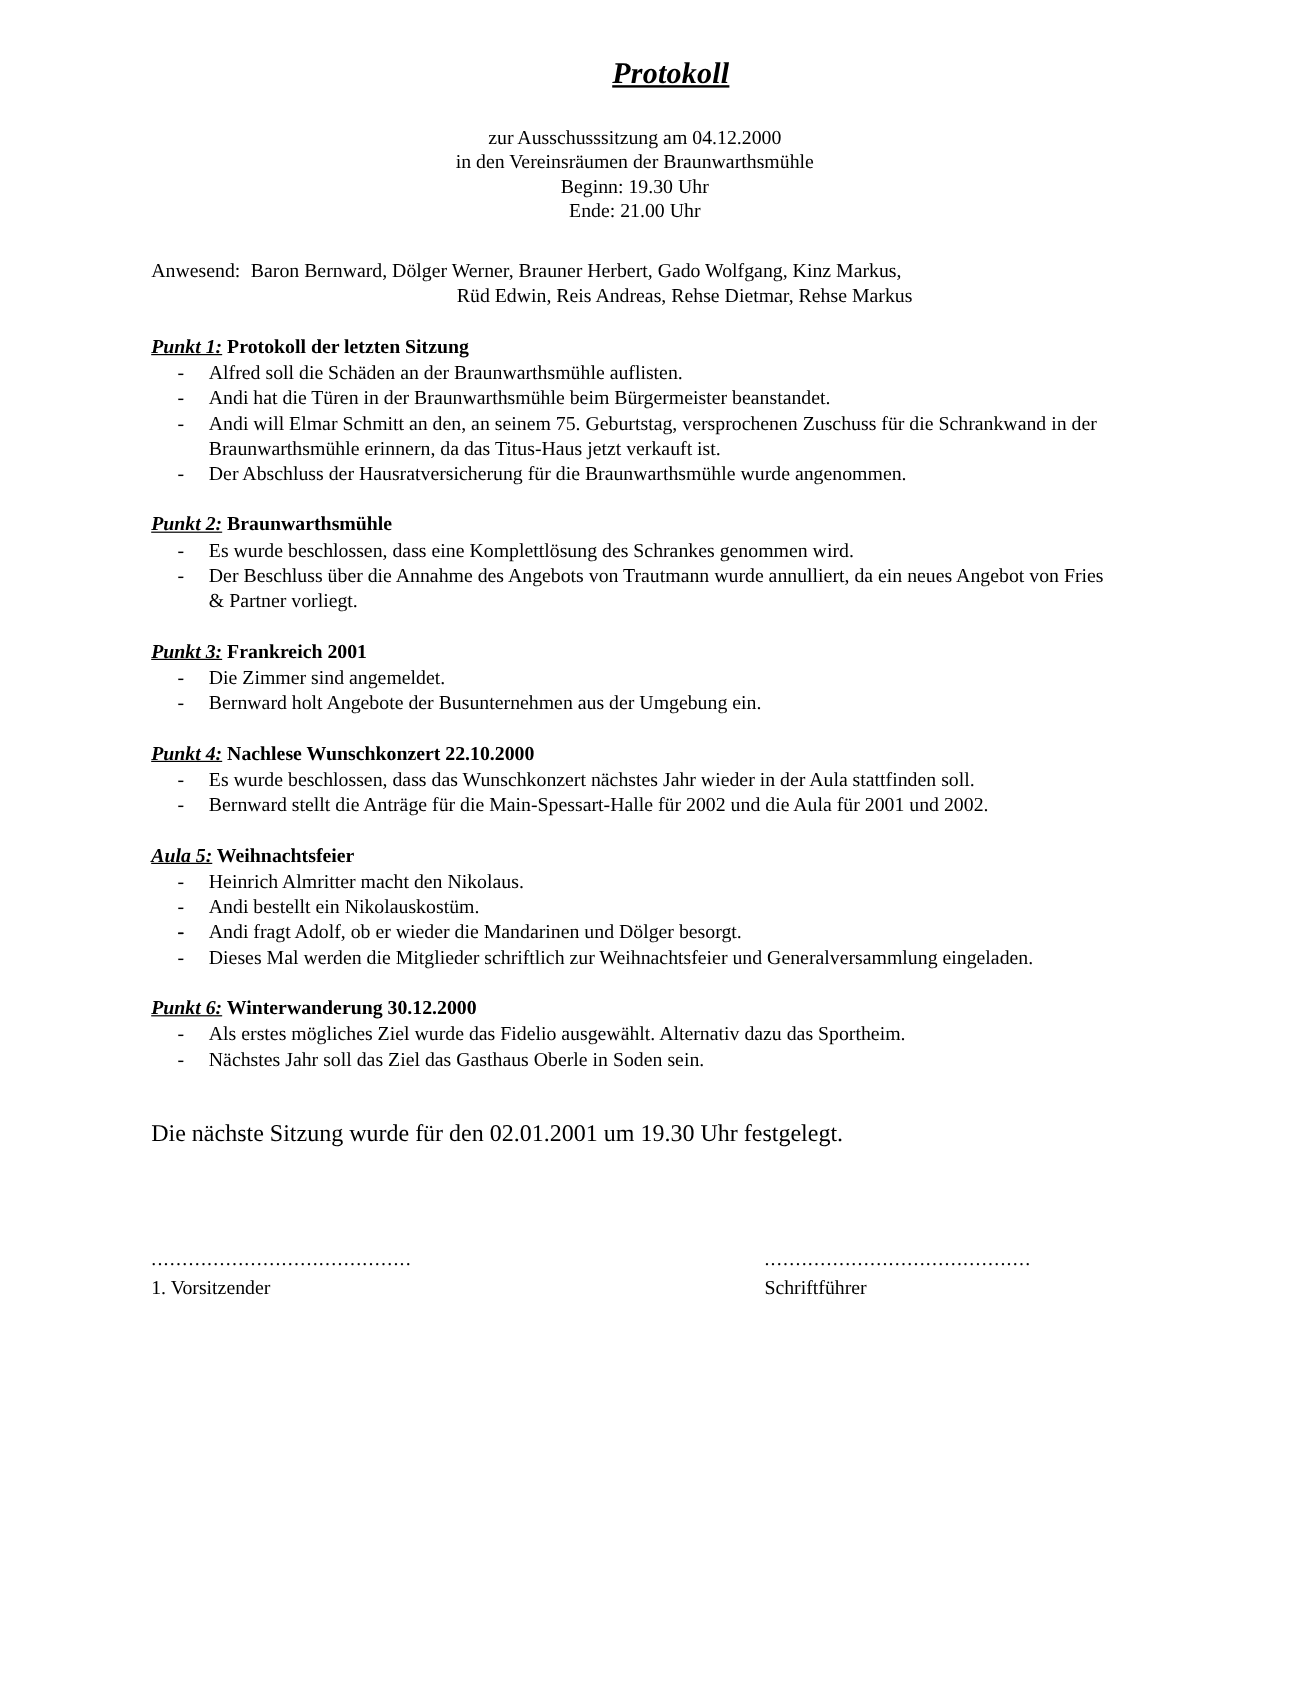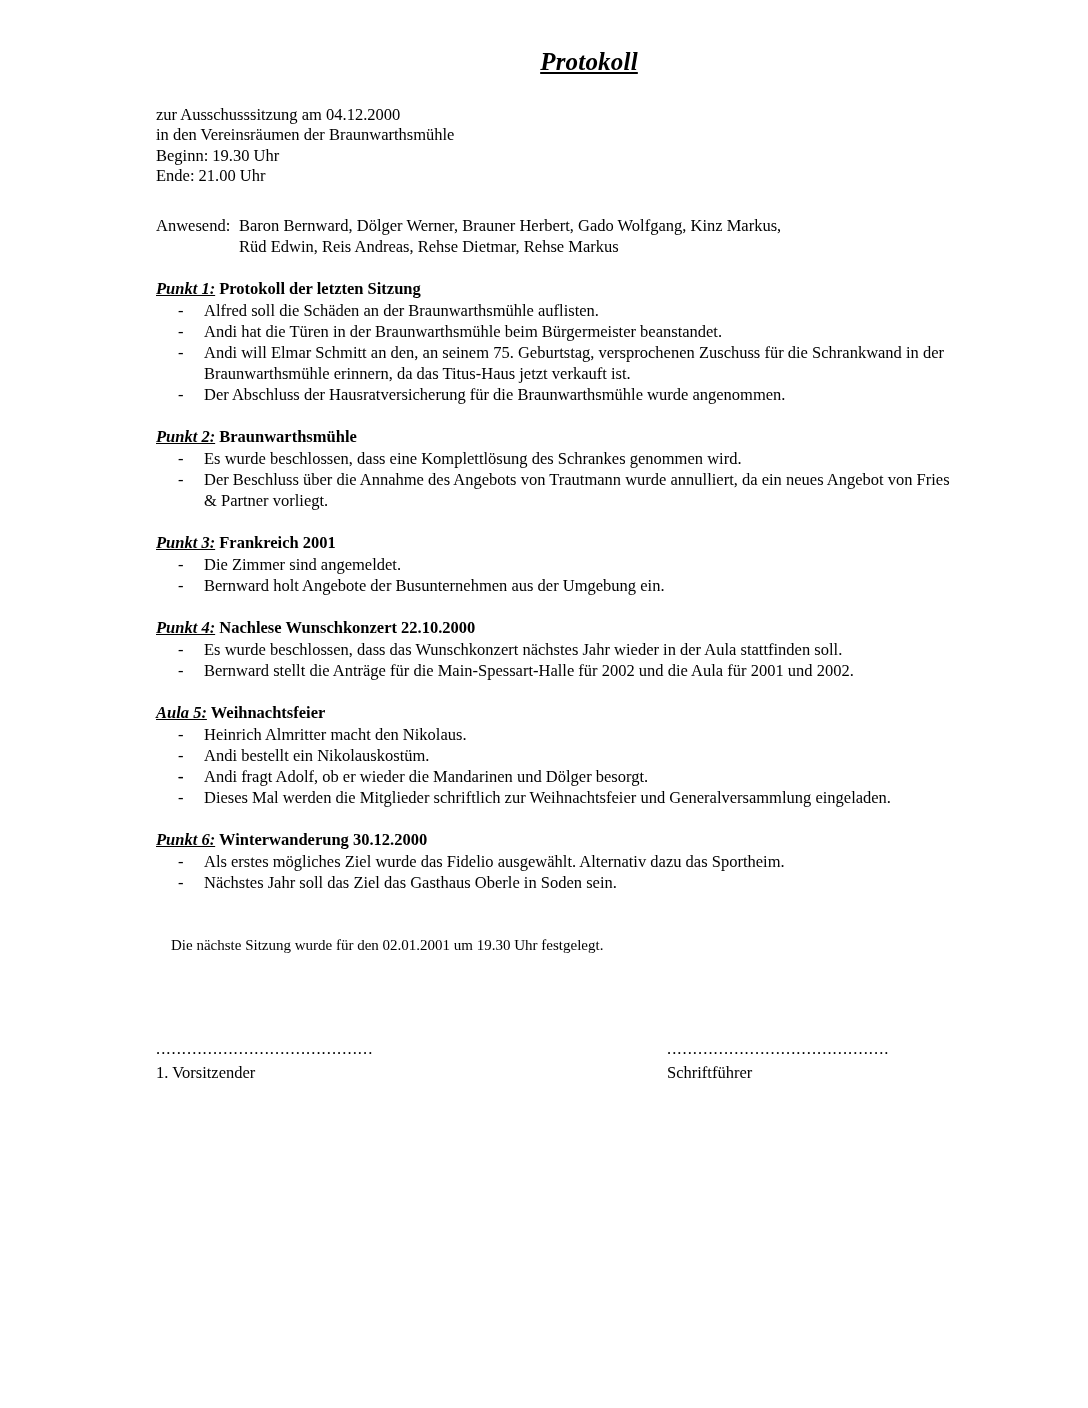--- a/index.html
+++ b/index.html
@@ -15,21 +15,21 @@
   .page {
     position: relative;
     width: 1088px;
     height: 1408px;
     background: #ffffff;
     box-sizing: border-box;
     overflow: hidden;
   }
   .content {
     position: absolute;
-    left: 156px;
+    left: 126px;
     top: 0;
     width: 806px;
   }
 
   
   .doc-title {
     text-align: center;
     font-weight: bold;
     font-style: italic;
     text-decoration: underline;
@@ -37,20 +37,21 @@
     line-height: 1.1;
     margin: 0;
     padding-top: 48px;
     letter-spacing: 0.2px;
     margin-left: 60px;
   }
 
   
   .meta-block {
     margin-top: 29px;
+    text-align: center;
   }
   .meta-line {
     font-size: 16.5px;
     line-height: 20.5px;
     white-space: pre;
   }
 
   
   .attendees {
     margin-top: 28px;
@@ -60,20 +61,21 @@
   .attendees-row {
     display: block;
   }
   .attendees-label {
     display: inline-block;
     width: 83px;
   }
   .attendees-cont {
     display: block;
     padding-left: 83px;
+    text-align: center;
   }
 
   
   .section {
     margin-top: 21px;
   }
   .section-heading {
     font-size: 16.5px;
     line-height: 21px;
     font-weight: bold;
@@ -103,23 +105,22 @@
   }
   ul.bullets li .dash {
     position: absolute;
     left: 22px;
     top: 0;
   }
 
   
   .closing {
     margin-top: 42px;
-    font-size: 15px;
-    line-height: 21px;
-    margin-left: 15px;
+    font-size: 20px;
+    line-height: 21px;
   }
 
   
   .signatures {
     margin-top: 86px;
     display: flex;
   }
   .sig-col {
     font-size: 16.5px;
     line-height: 21px;

